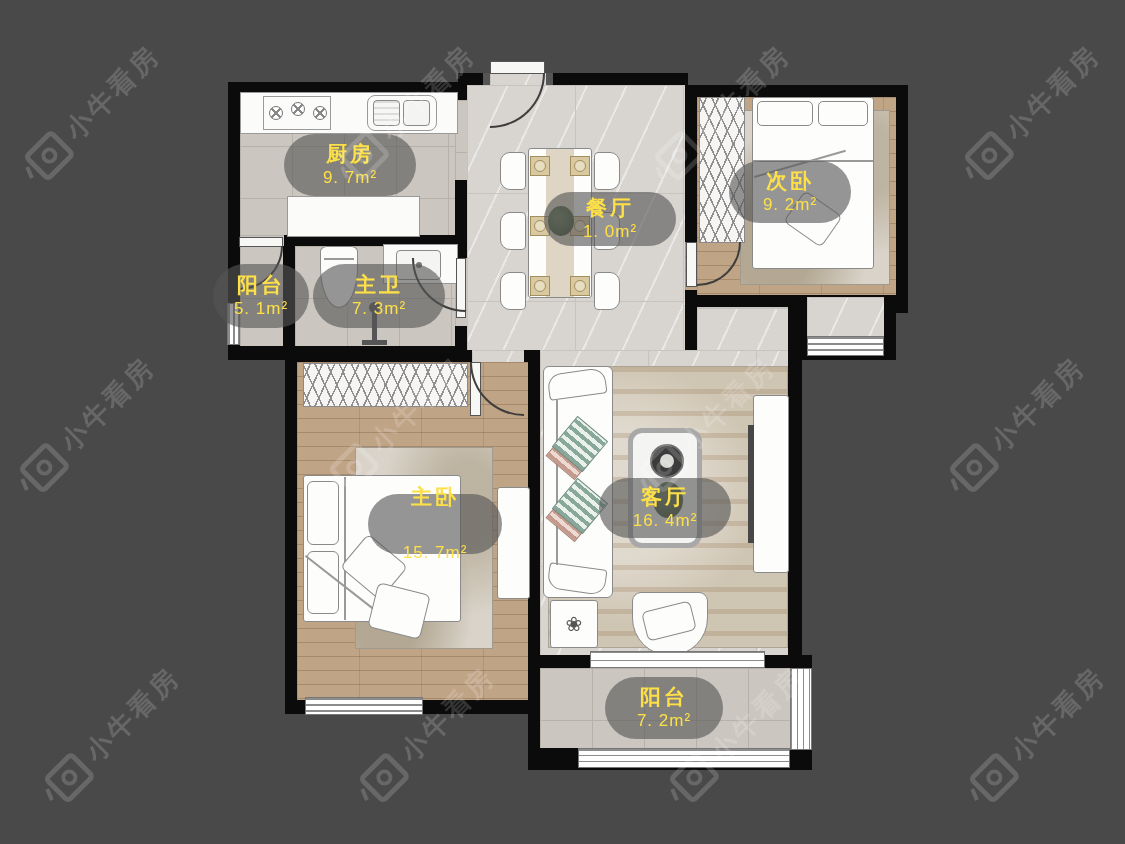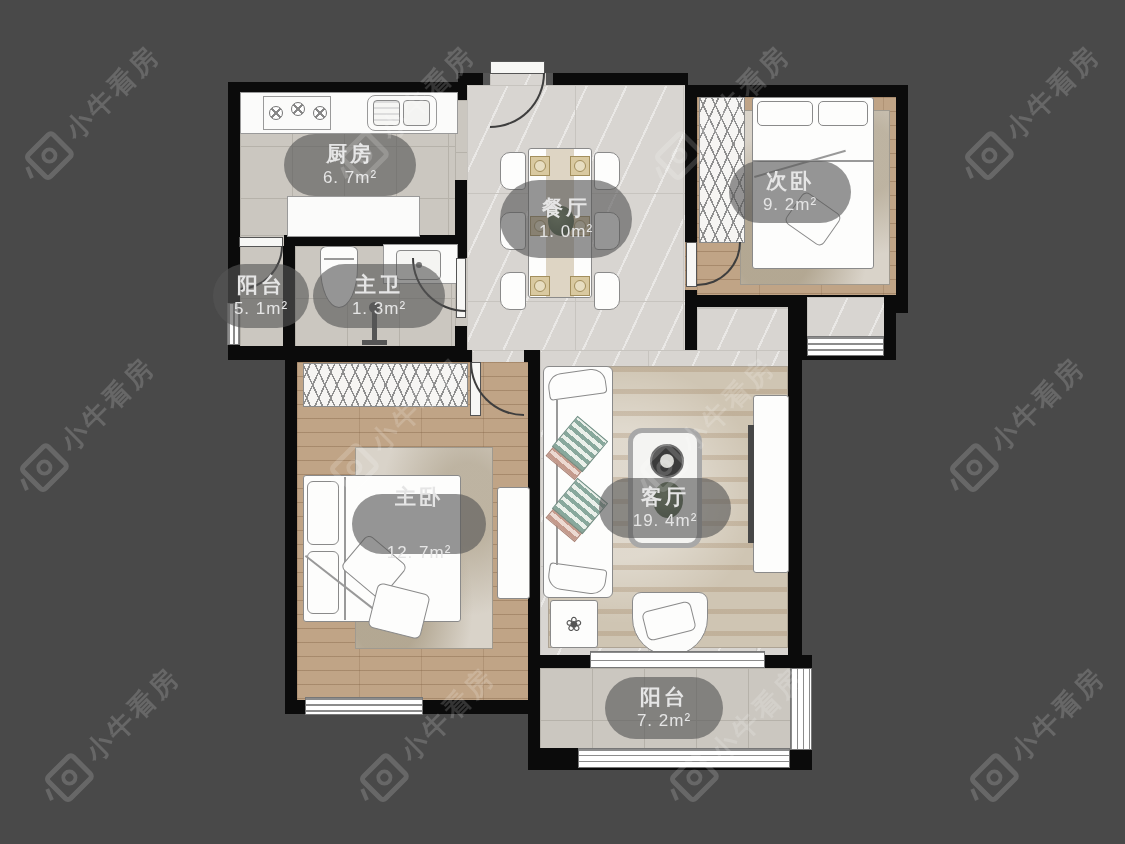--- a/index.html
+++ b/index.html
@@ -50,21 +50,21 @@
   .mat i{display:block;width:10px;height:10px;border:1.5px solid #a38f5d;border-radius:50%;background:#e7ddc1;}
   .pillow-stripe{background:repeating-linear-gradient(0deg,#88a89c 0 4px,#eaf0ea 4px 8px);border:1px solid #6d8d82;}
   .pillow-pink{background:repeating-linear-gradient(0deg,#c49a8c 0 4px,#ecd9d1 4px 8px);border:1px solid #a87f71;}
   .ctable{background:#f4f4f2;border:5px solid #a8a8a8;border-radius:14px;}
   .armch{background:#fcfcfb;border:1.5px solid #8a8a8a;border-radius:10px 10px 42px 42px;}
   .tv{background:#474747;}
   .foldline{background:#999;height:1.5px;transform-origin:left top;}
   
   .rlabel{position:absolute;transform:translate(-50%,-50%);background:rgba(86,86,86,.62);
         border-radius:40px;display:flex;flex-direction:column;align-items:center;justify-content:center;
-        z-index:40;color:#e5e5e5;pointer-events:none;text-align:center;}
+        z-index:40;color:#fde047;pointer-events:none;text-align:center;}
   .rlabel .nm{font-size:21px;font-weight:700;letter-spacing:3px;line-height:1.25;}
   .rlabel .ar{font-size:17px;letter-spacing:1px;line-height:1.3;}
   
   .wm{position:absolute;display:flex;align-items:center;gap:9px;z-index:60;
       transform:translate(-50%,-50%) rotate(-45deg);color:rgba(255,255,255,.17);pointer-events:none;}
   .wm-badge{width:30px;height:26px;border:5px solid rgba(255,255,255,.17);border-radius:6px;position:relative;flex:none;}
   .wm-badge::after{content:"";position:absolute;left:50%;top:50%;width:8px;height:8px;
       border:4px solid rgba(255,255,255,.17);border-radius:50%;transform:translate(-50%,-50%);}
   .wm-badge::before{content:"";position:absolute;left:-13px;top:5px;width:4px;height:12px;
       background:rgba(255,255,255,.17);transform:rotate(22deg);}
@@ -209,45 +209,45 @@
 
 <div class="abs winv" style="left:227px;top:303px;width:13px;height:42px;background:repeating-linear-gradient(90deg,#8c8c8c 0 1.5px,#ffffff 1.5px 5px);"></div>
 <div class="abs leaf" style="left:239px;top:237px;width:44px;height:10px;"></div>
 <div class="abs arc br" style="left:239px;top:246px;width:44px;height:44px;"></div>
 
 <div class="abs leaf" style="left:456px;top:258px;width:10px;height:60px;"></div>
 <div class="abs arc bl" style="left:412px;top:258px;width:54px;height:54px;"></div>
 
 <div class="rlabel" style="left:350px;top:165px;width:132px;height:62px;">
   <div class="nm">厨房</div>
-  <div class="ar">6. 7m²</div>
-</div>
-<div class="rlabel" style="left:566px;top:219px;width:132px;height:78px;">
+  <div class="ar">9. 7m²</div>
+</div>
+<div class="rlabel" style="left:610px;top:219px;width:132px;height:54px;">
   <div class="nm">餐厅</div>
   <div class="ar">1. 0m²</div>
 </div>
 <div class="rlabel" style="left:790px;top:192px;width:122px;height:62px;">
   <div class="nm">次卧</div>
   <div class="ar">9. 2m²</div>
 </div>
 <div class="rlabel" style="left:261px;top:296px;width:96px;height:64px;">
   <div class="nm">阳台</div>
   <div class="ar">5. 1m²</div>
 </div>
 <div class="rlabel" style="left:379px;top:296px;width:132px;height:64px;">
   <div class="nm">主卫</div>
-  <div class="ar">1. 3m²</div>
-</div>
-<div class="rlabel" style="left:419px;top:524px;width:134px;height:60px;gap:32px;">
+  <div class="ar">7. 3m²</div>
+</div>
+<div class="rlabel" style="left:435px;top:524px;width:134px;height:60px;gap:32px;">
   <div class="nm">主卧</div>
-  <div class="ar">12. 7m²</div>
+  <div class="ar">15. 7m²</div>
 </div>
 <div class="rlabel" style="left:665px;top:508px;width:132px;height:60px;">
   <div class="nm">客厅</div>
-  <div class="ar">19. 4m²</div>
+  <div class="ar">16. 4m²</div>
 </div>
 <div class="rlabel" style="left:664px;top:708px;width:118px;height:62px;">
   <div class="nm">阳台</div>
   <div class="ar">7. 2m²</div>
 </div>
 
 <div class="wm" style="left:95px;top:110px;">
     <span class="wm-badge"></span>
     <span class="wm-text">小牛看房</span>
   </div>

